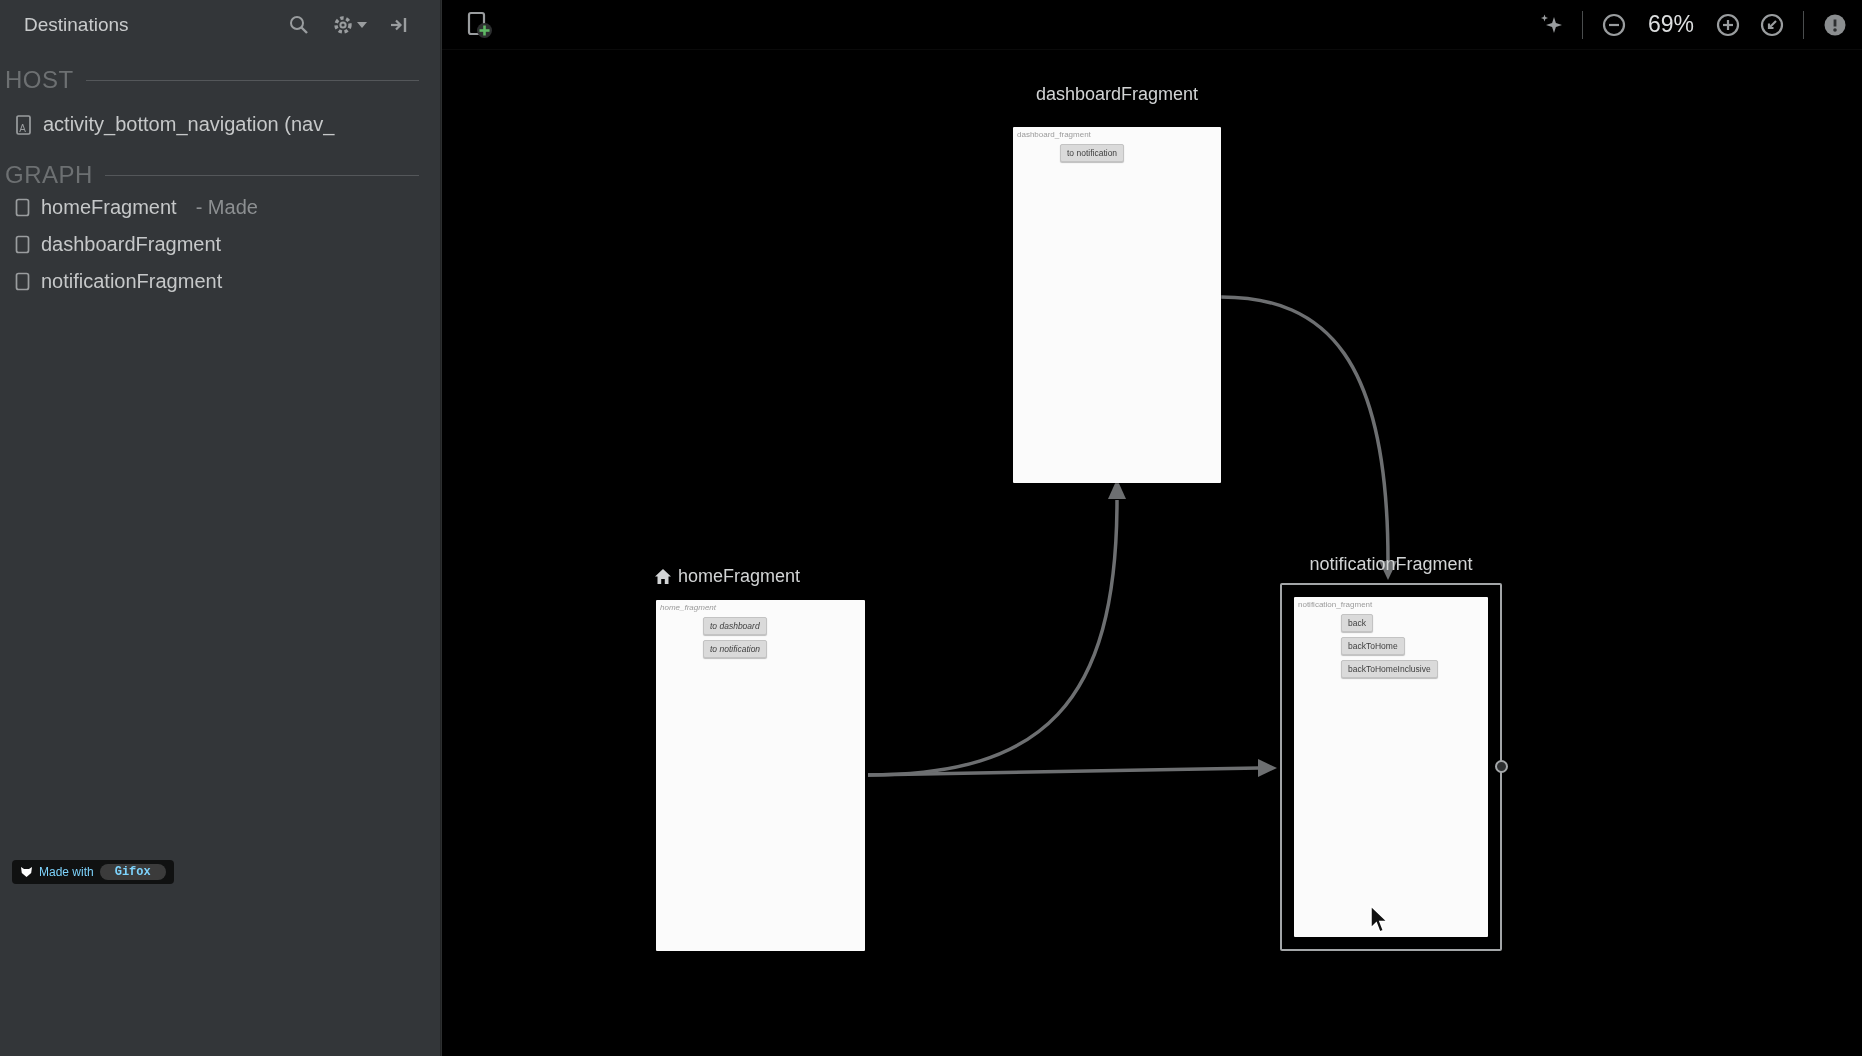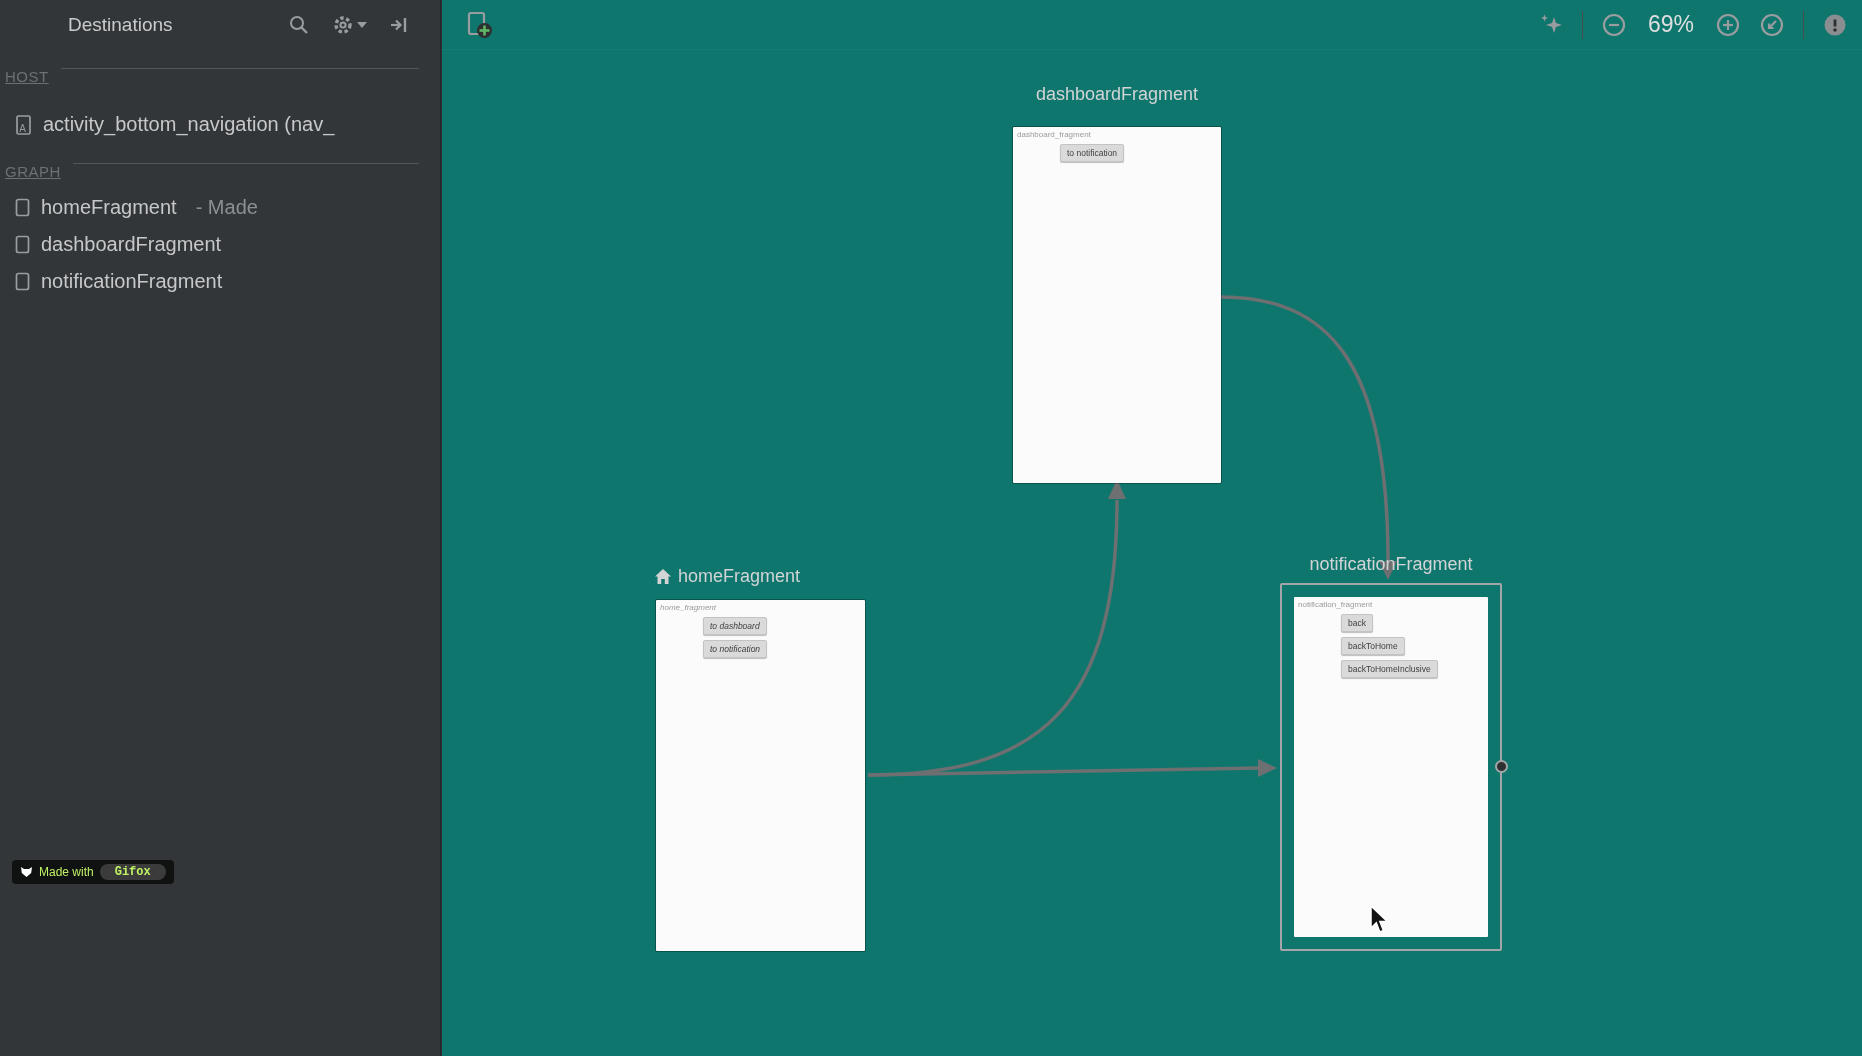--- a/index.html
+++ b/index.html
@@ -9,62 +9,62 @@
     background:#2d2f30; font-family:"Liberation Sans", sans-serif;
     -webkit-font-smoothing:antialiased;
   }
 
   
   .sidebar {
     position:absolute; left:0; top:0; width:441px; height:1056px;
     background:#333639; border-right:1px solid #232526; z-index:5;
   }
   .sidebar-header {
-    height:50px; display:flex; align-items:center; padding:0 30px 0 24px;margin-left:44px;
+    height:50px; display:flex; align-items:center; padding:0 30px 0 24px;
   }
   .sidebar-title { font-size:19px; color:#c9cbcc; }
   .header-icons { margin-left:auto; display:flex; align-items:center; gap:22px; }
   .hicon { display:flex; align-items:center; cursor:pointer; }
   .caret-down {
     width:0; height:0; margin-left:3px;
     border-left:5px solid transparent; border-right:5px solid transparent;
     border-top:6px solid #9a9d9f;
   }
   .section-label {
-    display:flex; gap:12px;
+    display:flex; align-items:center; gap:12px;
     margin-top:18px; padding:0 21px 0 5px; height:24px;
-    color:#6d7072; font-size:15px; letter-spacing:0.5px;text-decoration:underline;
+    color:#6d7072; font-size:24px; letter-spacing:0.5px;
   }
   .section-rule { flex:1; height:1px; background:#54575a; }
   .tree-item {
     display:flex; align-items:center; gap:10px;
     padding:9px 0 9px 14px; font-size:20px; color:#c6c8c9;
     white-space:nowrap; overflow:hidden; cursor:pointer;
   }
   .tree-item.host { margin-top:12px; }
   .graph-list .tree-item { padding-top:7px; padding-bottom:7px; }
   .graph-list { margin-top:2px; }
   .tree-suffix { color:#8d9092; margin-left:9px; }
 
   
   .watermark {
     position:absolute; left:12px; bottom:172px;
     display:flex; align-items:center; gap:6px;
     background:rgba(10,10,10,0.85); border-radius:4px;
-    padding:4px 8px; color:#bef264; font-size:12px;
+    padding:4px 8px; color:#7dd3fc; font-size:12px;
   }
   .watermark .brand {
     font-weight:bold; background:rgba(255,255,255,0.18);
     padding:1px 15px; border-radius:8px;font-family:Liberation Mono, monospace;
   }
 
   
   .canvas {
     position:absolute; left:442px; top:0; width:1420px; height:1056px;
-    background:#0f766e;
+    background:#000000;
   }
   .canvas-toolbar {
     position:absolute; left:0; top:0; right:0; height:50px;
     display:flex; align-items:center; padding:0 14px 0 22px;
     border-bottom:1px solid rgba(255,255,255,0.04); z-index:4;
   }
   .toolbar-right { margin-left:auto; display:flex; align-items:center; gap:18px; }
   .tsep { width:1px; height:28px; background:#4a4d4e; }
   .zoom-label { font-size:23px; color:#dcdedf; min-width:52px; text-align:center; }
   .ticon { display:flex; align-items:center; cursor:pointer; }

